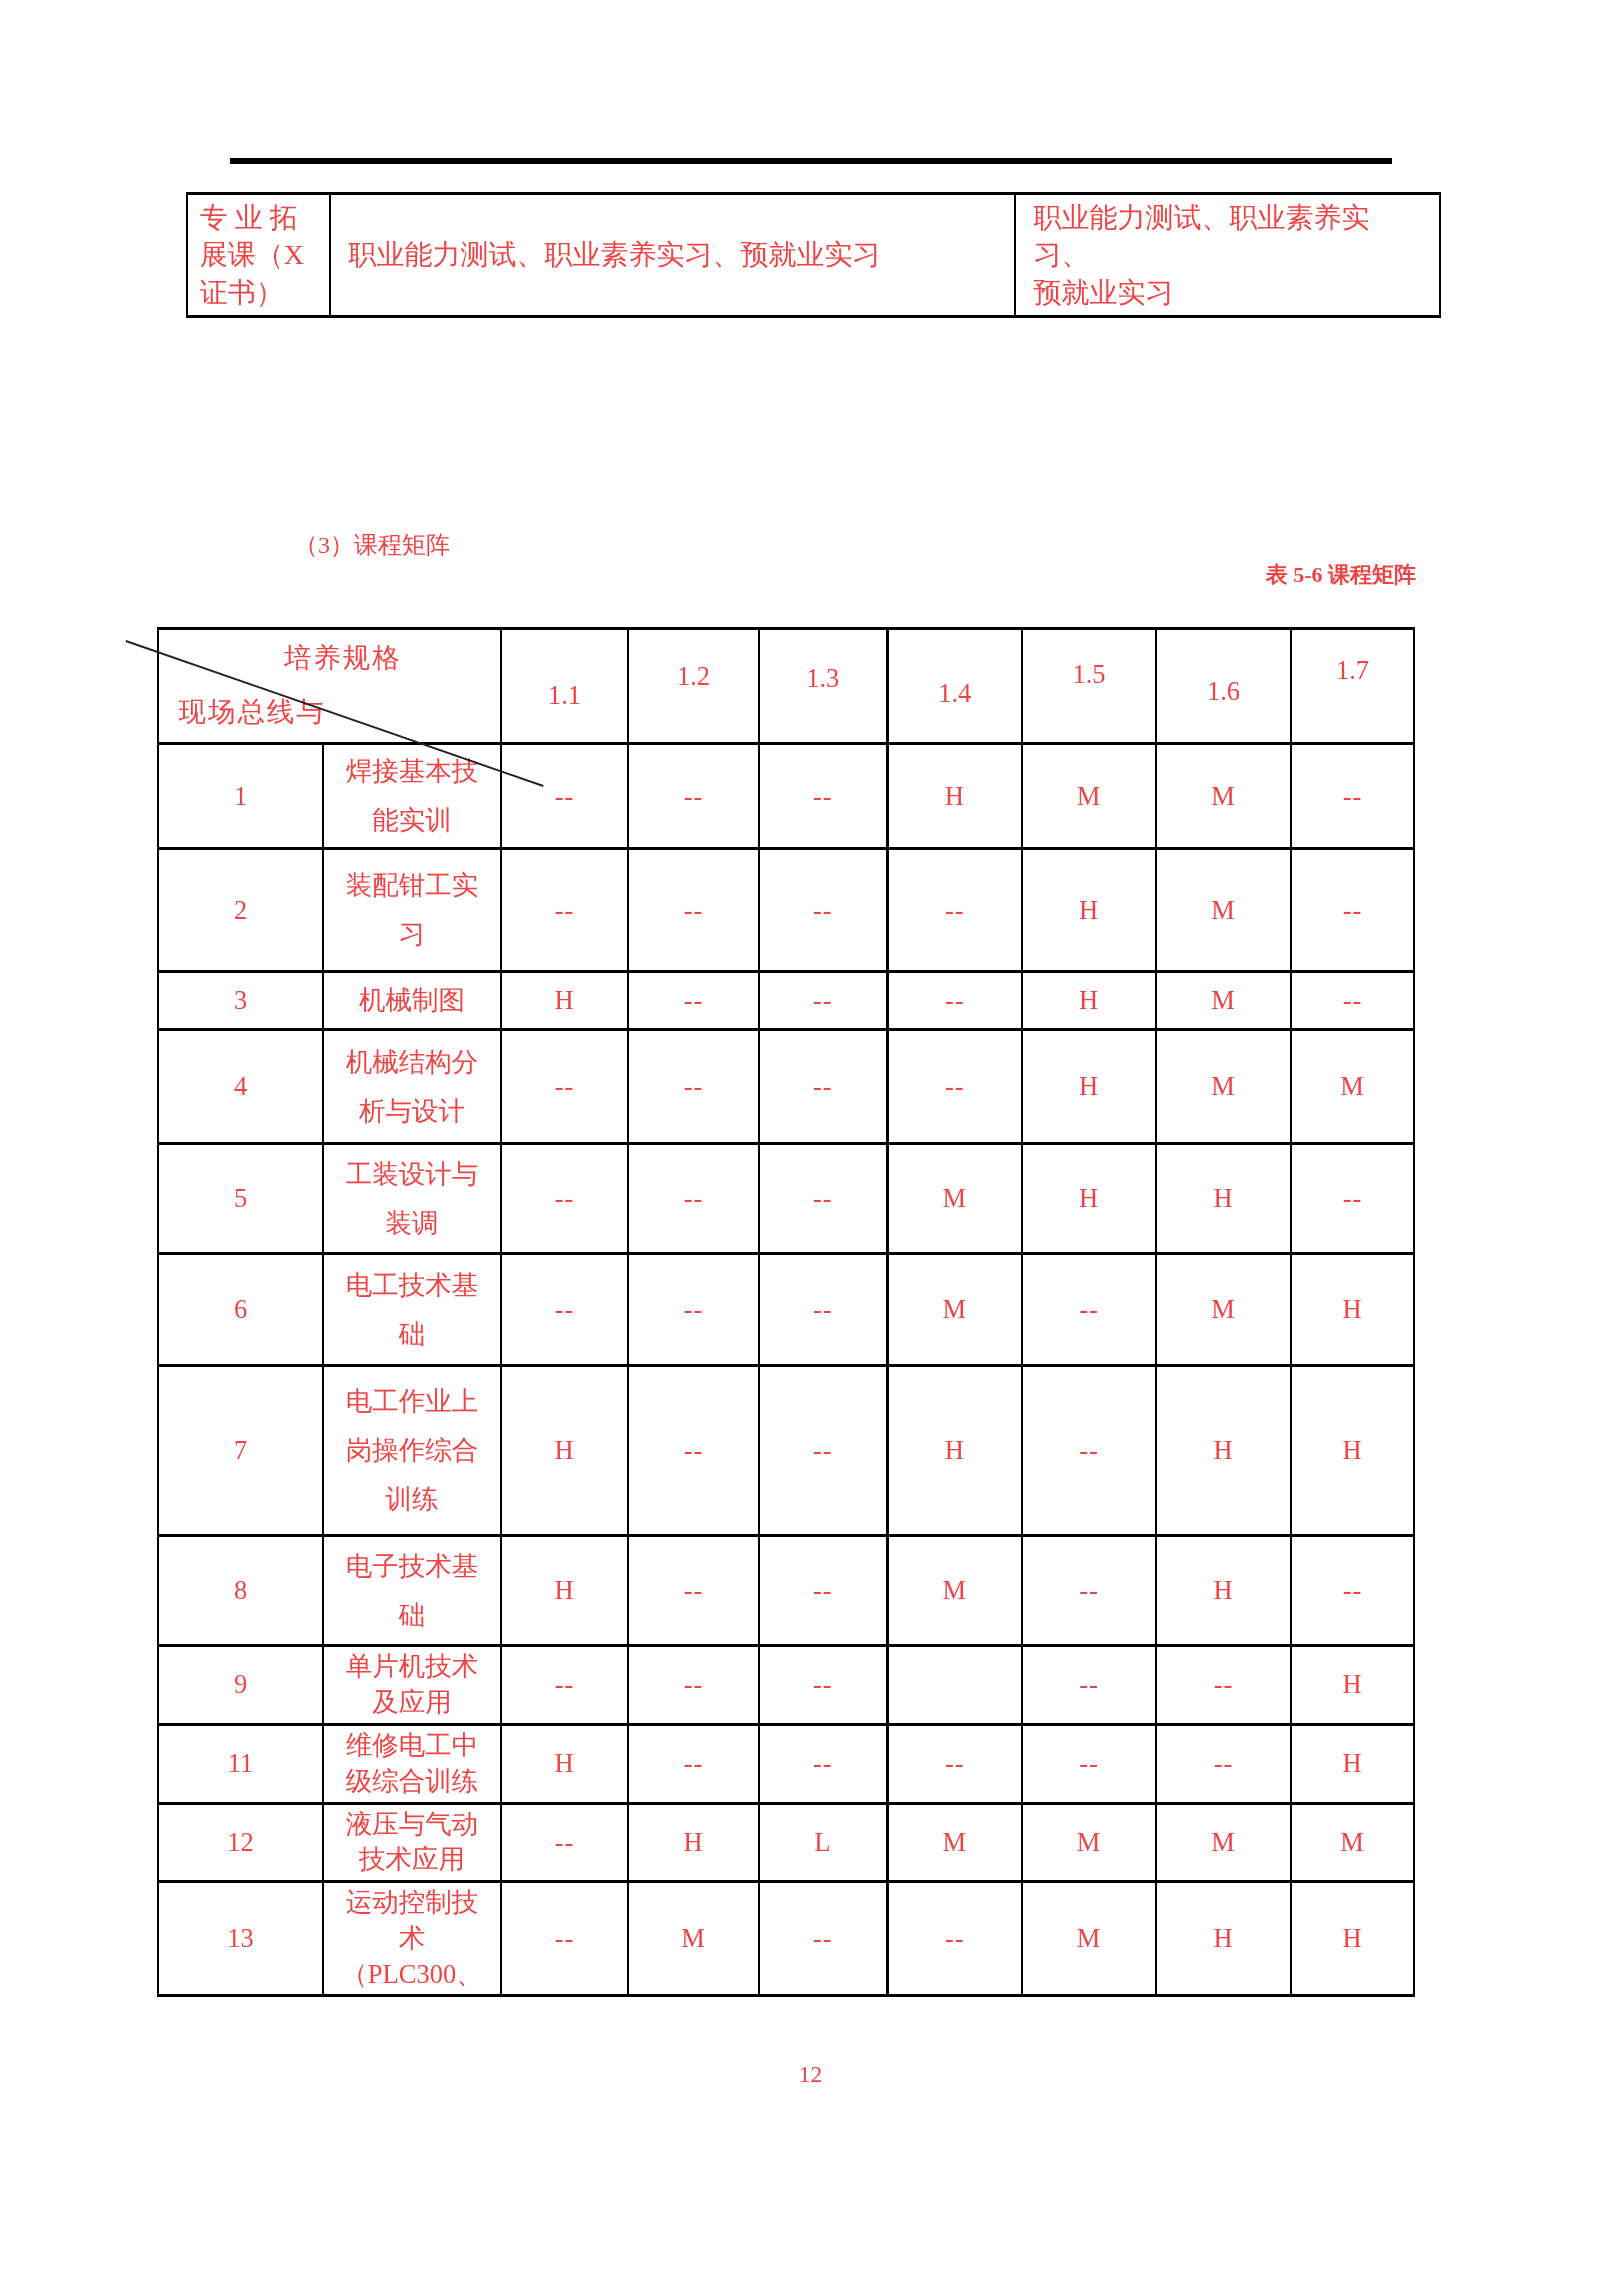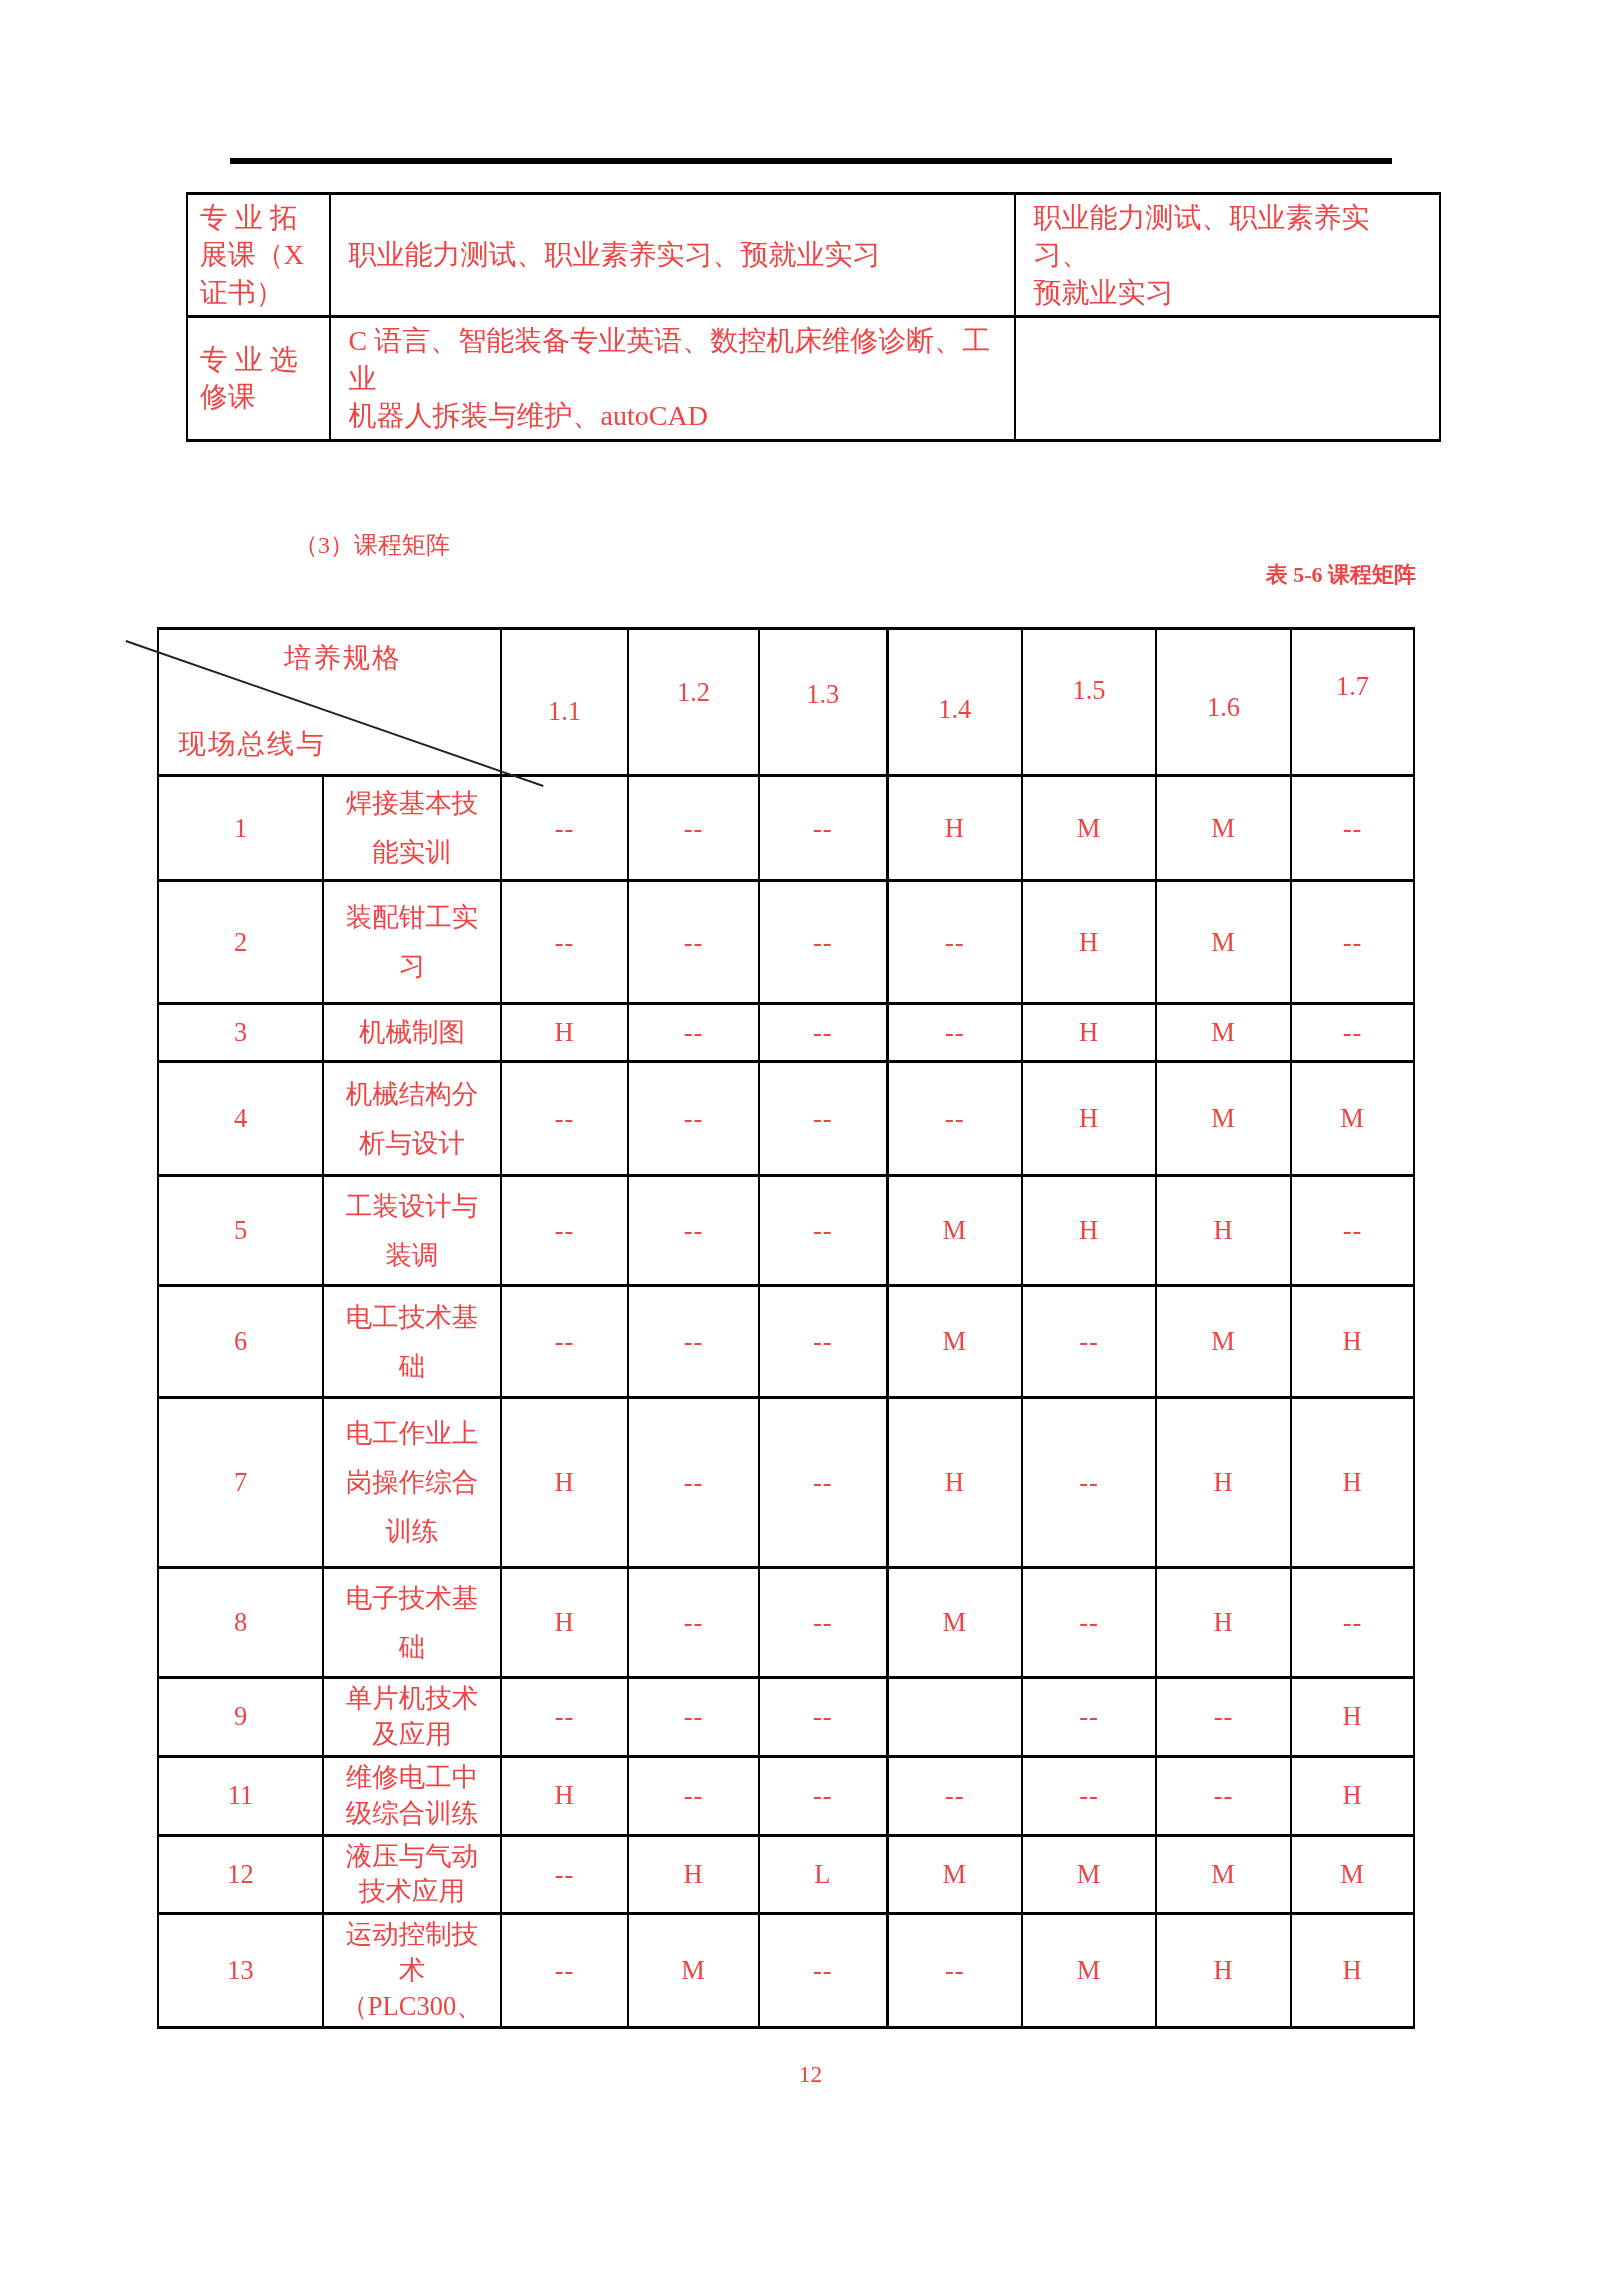--- a/index.html
+++ b/index.html
@@ -63,48 +63,41 @@
       </colgroup>
     <tbody>
       <tr style="height:118px">
         <td class="cat-label">专 业 拓
 展课（X
 证书）</td>
         <td>职业能力测试、职业素养实习、预就业实习</td>
         <td>职业能力测试、职业素养实习、
 预就业实习</td>
       </tr>
-      <tr style="height:105px">
-        <td class="cat-label">专 业 选
-修课</td>
-        <td>C 语言、智能装备专业英语、数控机床维修诊断、工业
-机器人拆装与维护、autoCAD</td>
-        <td></td>
-      </tr>
     </tbody>
   </table>
 
   <div class="sec-heading">（3）课程矩阵</div>
 
   <div class="caption">表 5-6 课程矩阵</div>
 
   <table class="matrix">
     <colgroup>
       <col style="width:165px">
         <col style="width:178px">
         <col style="width:127px">
         <col style="width:131px">
       <col style="width:128px">
         <col style="width:135px">
         <col style="width:134px">
         <col style="width:135px">
         <col style="width:123px">
     </colgroup>
     <tbody id="matrix-body">
-      <tr class="mhead" style="height:147px">
+      <tr class="mhead" style="height:115px">
         <td class="corner" colspan="2">
           <span class="corner-tr">培养规格</span>
           <span class="corner-bl">现场总线与</span>
         </td>
         <td class="spec"><span>1.1</span></td>
         <td class="spec"><span>1.2</span></td>
         <td class="spec"><span>1.3</span></td>
         <td class="spec c14"><span>1.4</span></td>
         <td class="spec"><span>1.5</span></td>
         <td class="spec"><span>1.6</span></td>

